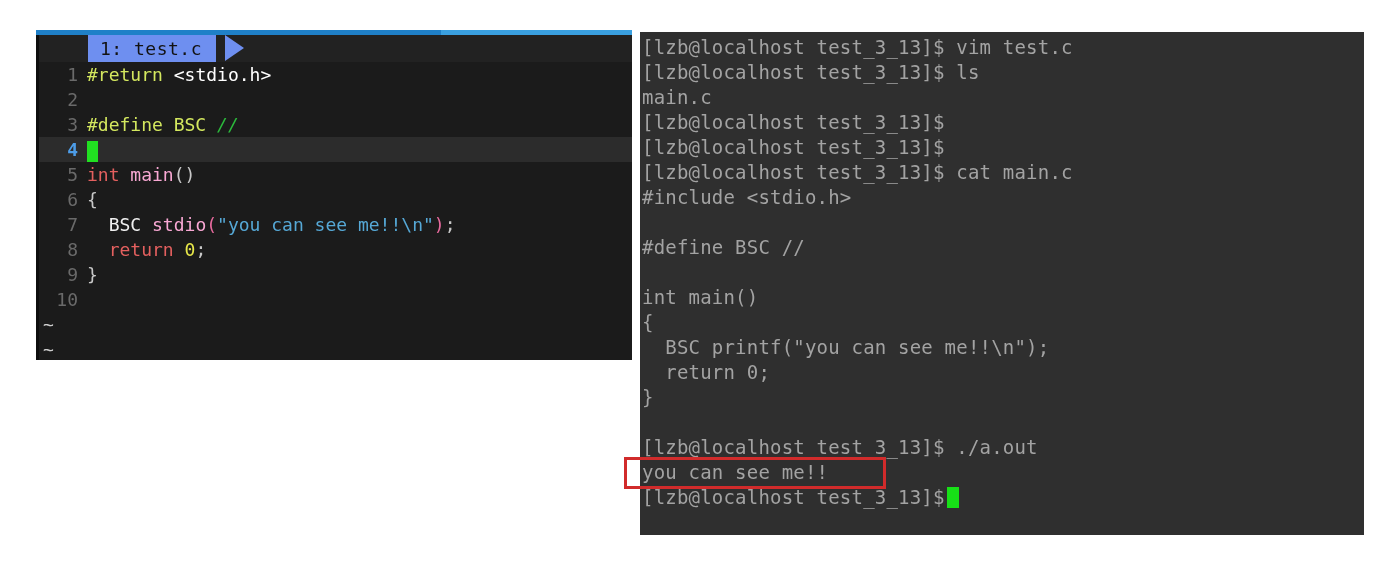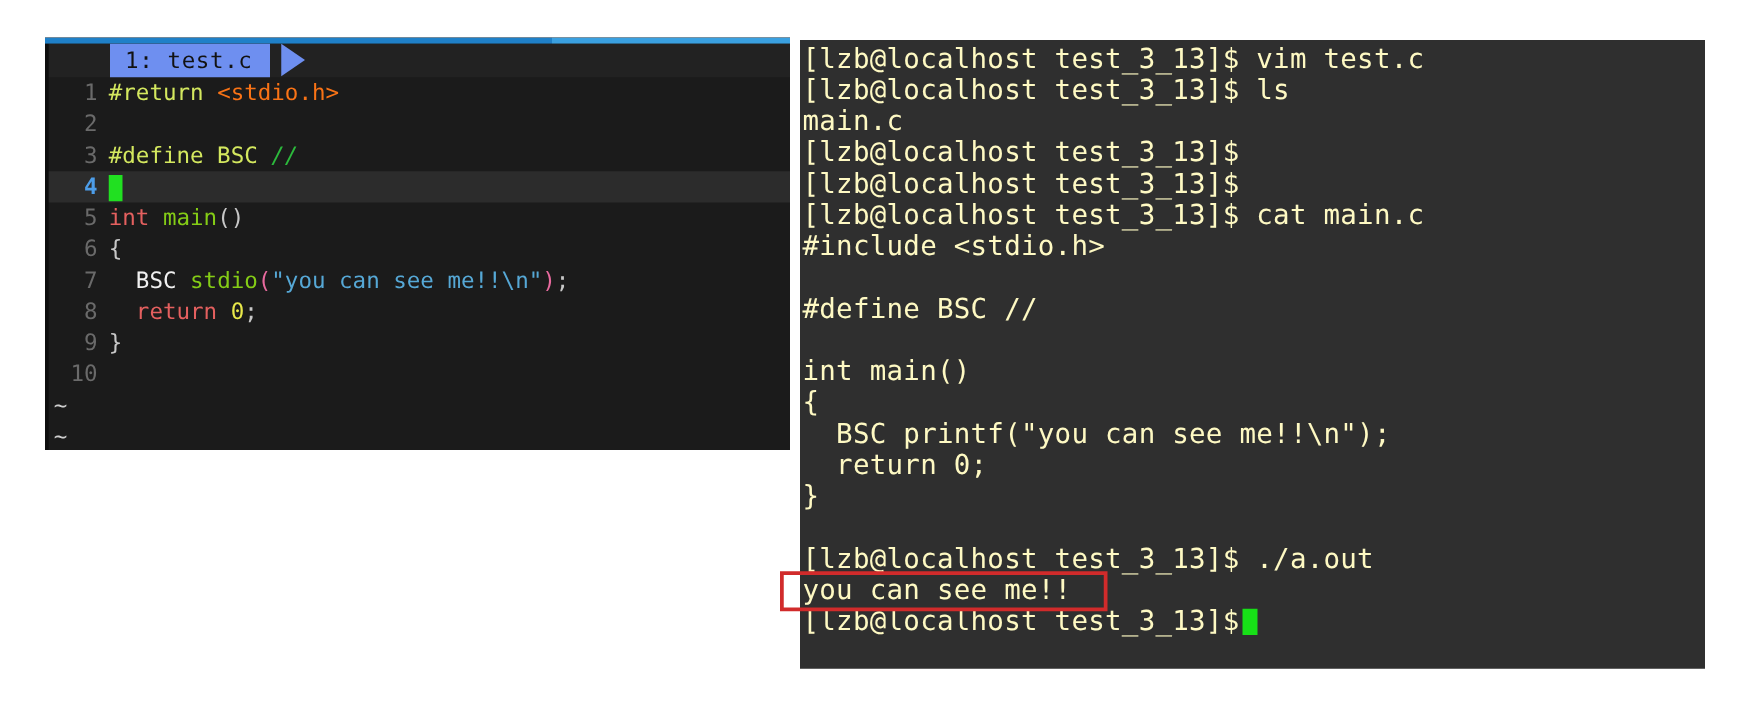--- a/index.html
+++ b/index.html
@@ -109,24 +109,24 @@
     flex: 0 0 auto;
   }
   .code-line.current .lnum {
     color: #4d9de8;
     font-weight: bold;
   }
   .ctext { flex: 1 1 auto; }
 
   
   .tk-pre    { color: #d4e85f; }        
-  .tk-hdr    { color: #f97316; }        
+  .tk-hdr    { color: #ffffff; }        
   .tk-cmt    { color: #2cba3c; font-style: italic; }  
   .tk-type   { color: #e4605f; }        
-  .tk-fn     { color: #84cc16; }        
+  .tk-fn     { color: #f9a8d4; }        
   .tk-punct  { color: #c8c8c8; }        
   .tk-macro  { color: #f0f0f0; }        
   .tk-str    { color: #56a8d6; }        
   .tk-paren  { color: #e86a9e; }        
   .tk-num    { color: #e8e84a; }        
 
   .vim-cursor {
     display: inline-block;
     width: 11px;
     height: 21px;
@@ -145,23 +145,23 @@
     width: 724px;
     height: 503px;
     background: #2f2f2f;
     overflow: hidden;
   }
   #terminal-body {
     position: absolute;
     left: 2px;
     top: 3px;
     width: 720px;
-    font-size: 22px;
+    font-size: 19px;
     line-height: 25px;
-    color: #fef9c3;
+    color: #a3a3a3;
     letter-spacing: 0.2px;
   }
   .term-line {
     height: 25px;
     white-space: pre;
     display: flex;
     align-items: center;
   }
   .term-cursor {
     display: inline-block;

